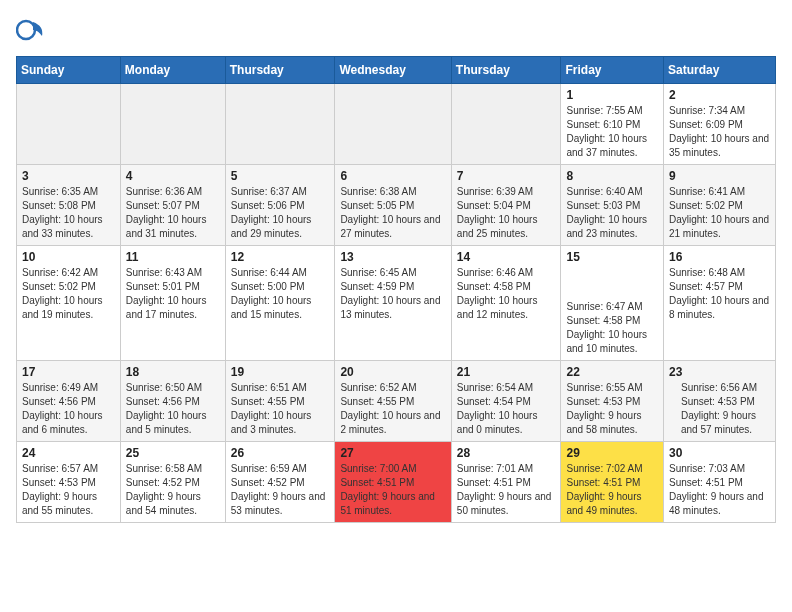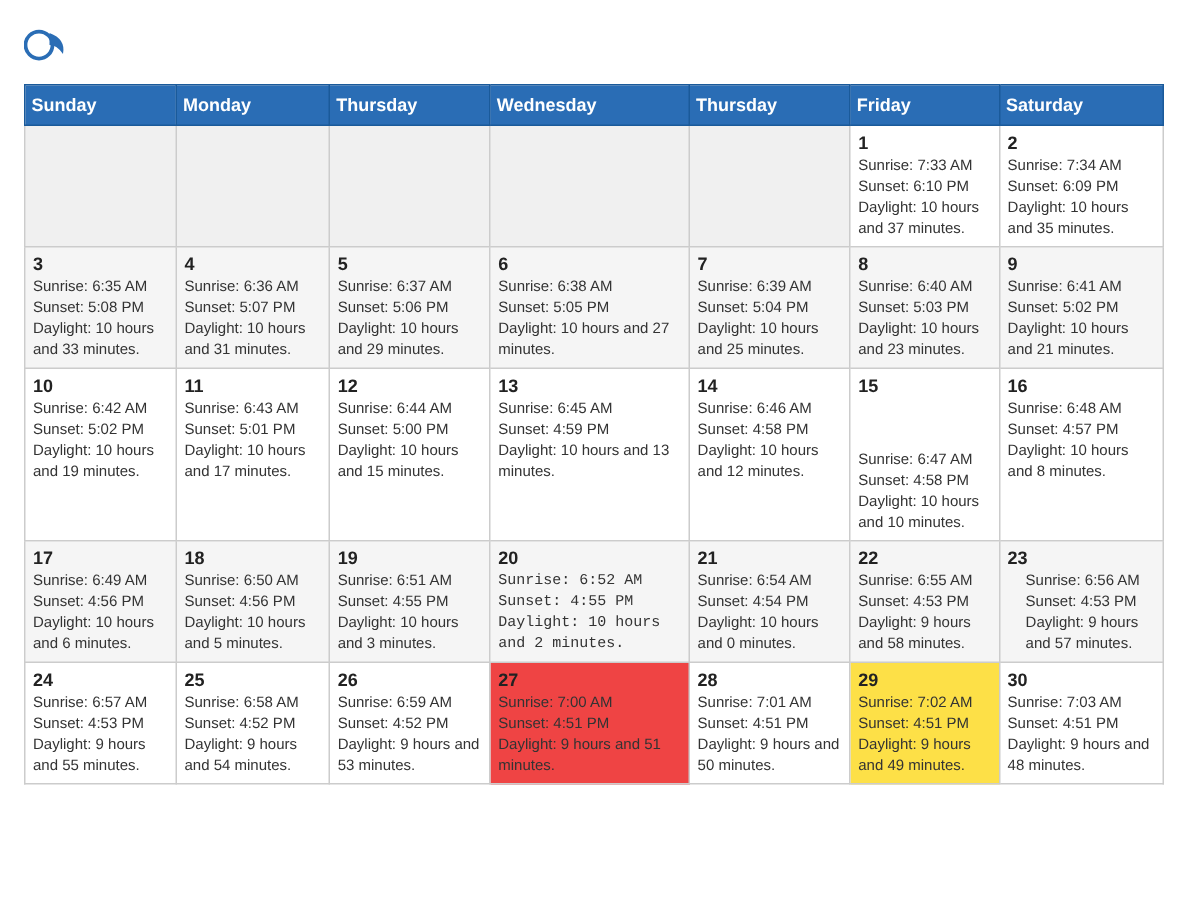--- a/index.html
+++ b/index.html
@@ -123,21 +123,21 @@
   </thead>
   <tbody id="calendar-body">
   <tr>
         <td class="empty-cell"></td>
         <td class="empty-cell"></td>
         <td class="empty-cell"></td>
         <td class="empty-cell"></td>
         <td class="empty-cell"></td>
         <td style="background: rgb(255, 255, 255);">
           <span class="day-number">1</span>
-          <div class="day-info" style="white-space: pre-line;">Sunrise: 7:33 AM
+          <div class="day-info" style="white-space: pre-line;">Sunrise: 7:55 AM
 Sunset: 6:10 PM
 Daylight: 10 hours and 37 minutes.</div>
         </td>
         <td style="background: rgb(255, 255, 255);">
           <span class="day-number">2</span>
           <div class="day-info" style="white-space: pre-line;">Sunrise: 7:34 AM
 Sunset: 6:09 PM
 Daylight: 10 hours and 35 minutes.</div>
         </td>
       </tr>
@@ -243,21 +243,21 @@
 Daylight: 10 hours and 5 minutes.</div>
         </td>
         <td style="background: rgb(245, 245, 245);">
           <span class="day-number">19</span>
           <div class="day-info" style="white-space: pre-line;">Sunrise: 6:51 AM
 Sunset: 4:55 PM
 Daylight: 10 hours and 3 minutes.</div>
         </td>
         <td style="background: rgb(245, 245, 245);">
           <span class="day-number">20</span>
-          <div class="day-info" style="white-space: pre-line; font-family: Liberation Mono, monospace;">Sunrise: 6:52 AM
+          <div class="day-info" style="white-space: pre-line;">Sunrise: 6:52 AM
 Sunset: 4:55 PM
 Daylight: 10 hours and 2 minutes.</div>
         </td>
         <td style="background: rgb(245, 245, 245);">
           <span class="day-number">21</span>
           <div class="day-info" style="white-space: pre-line;">Sunrise: 6:54 AM
 Sunset: 4:54 PM
 Daylight: 10 hours and 0 minutes.</div>
         </td>
         <td style="background: rgb(245, 245, 245);">

